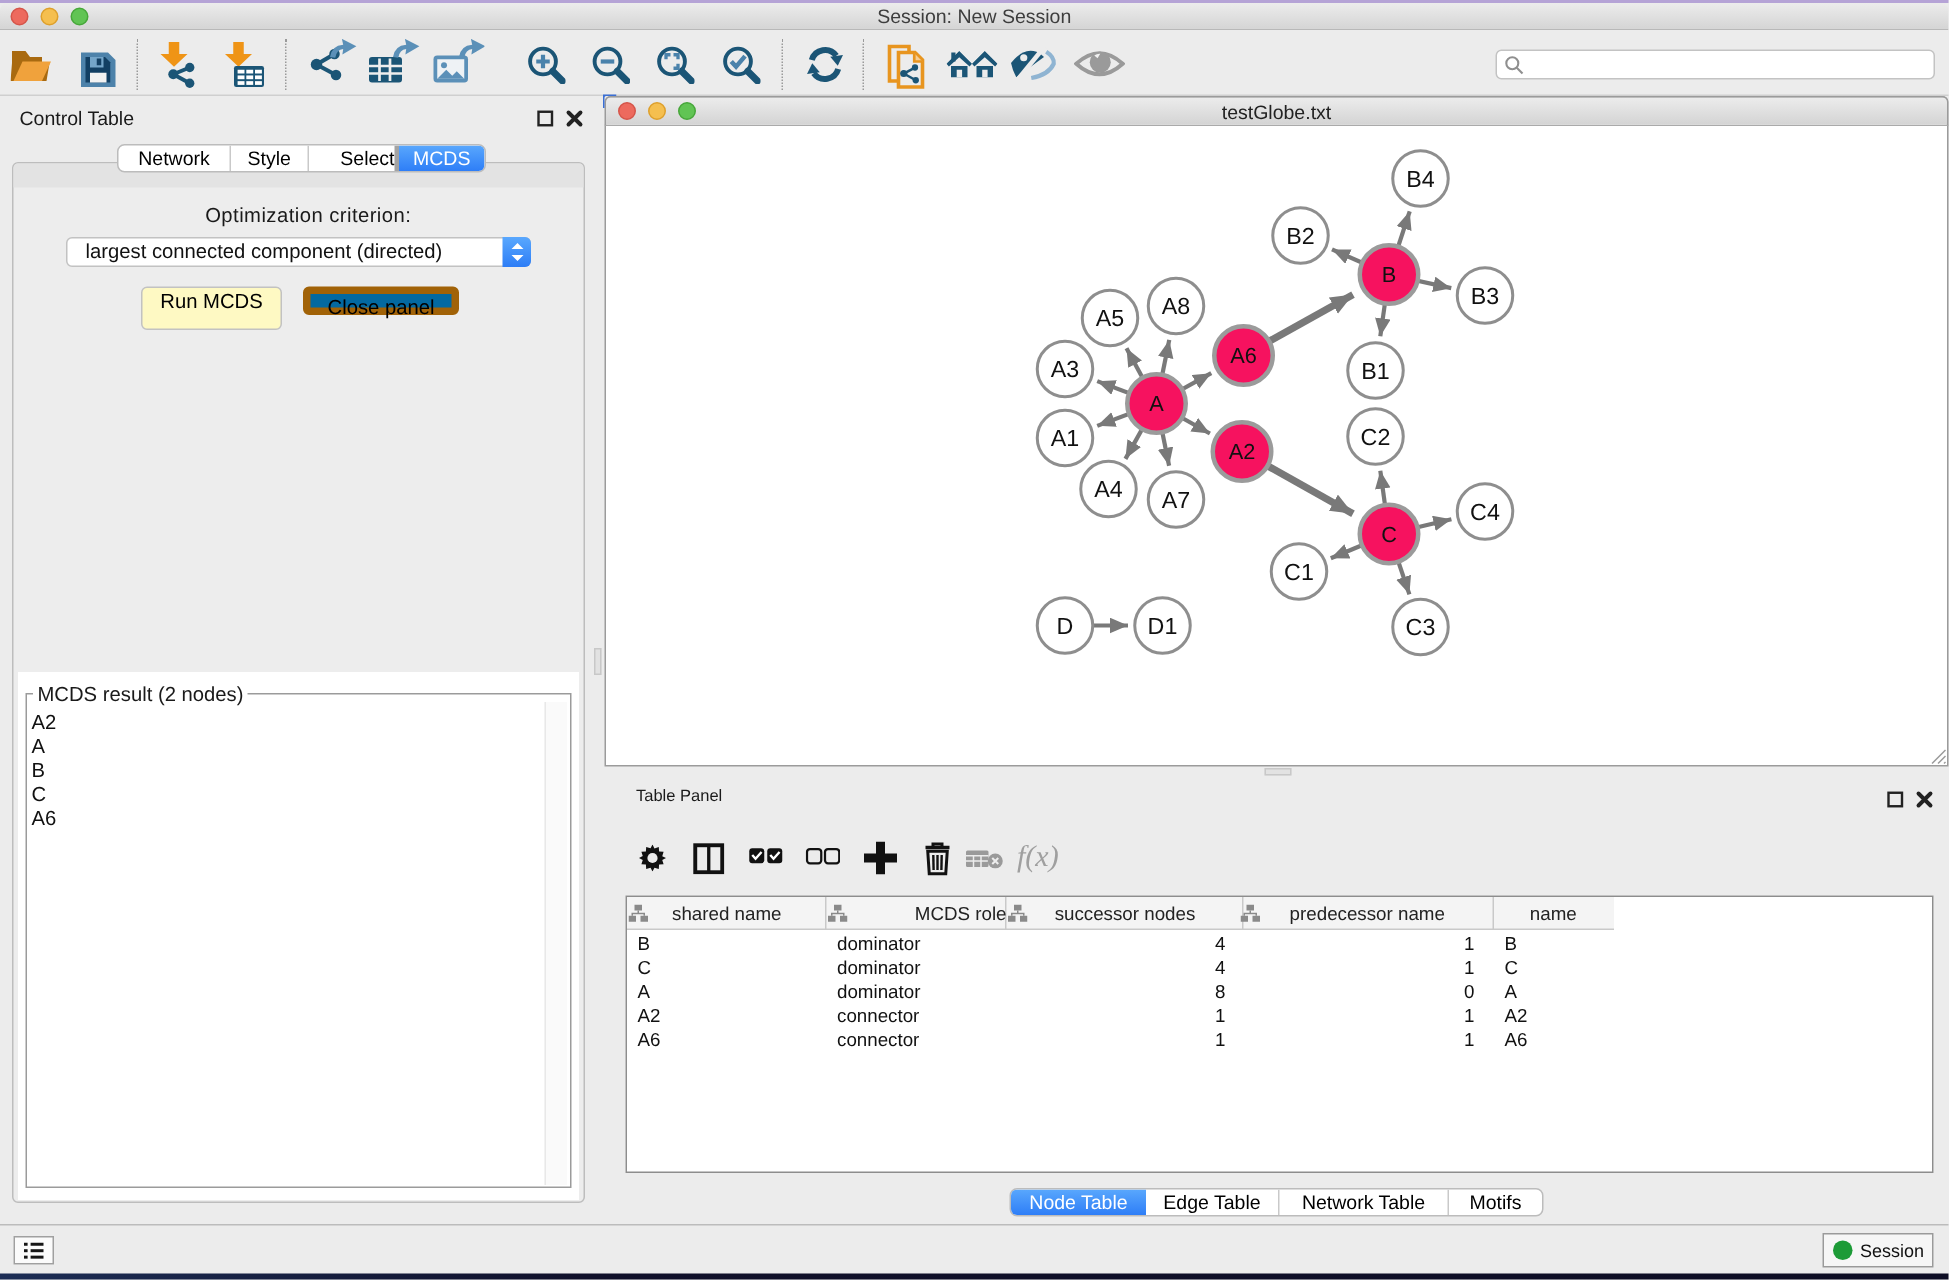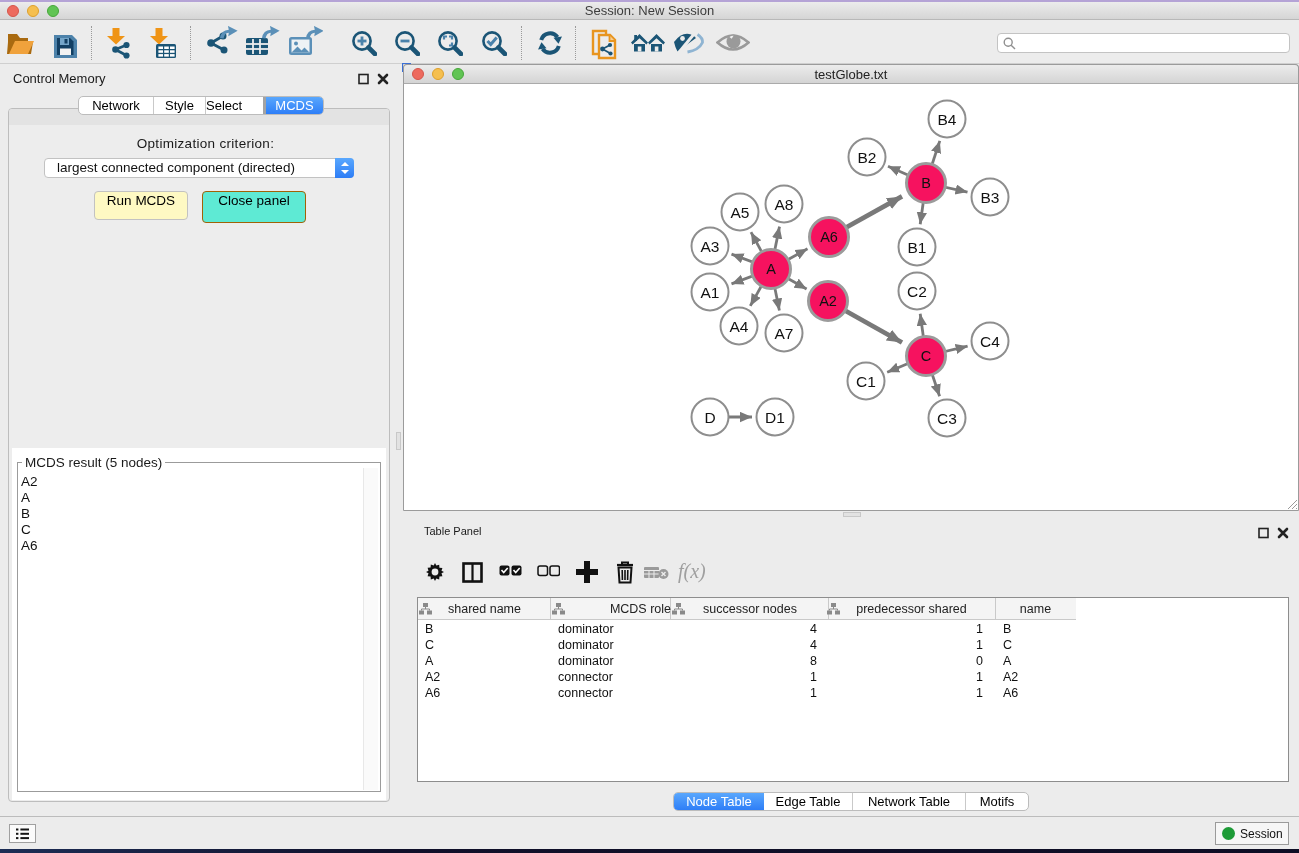--- a/index.html
+++ b/index.html
@@ -156,51 +156,51 @@
     <circle cx="17.5" cy="9.5" r="7" fill="#9a9a9a"></circle>
     <path d="M13.5,5 a6,6 0 0 1 4,-1.2 l-1.8,3 z" fill="#f1f1f1"></path>
   </svg>
 
 <div class="abs" style="left:997px;top:33px;width:293px;height:20px;background:#fff;border:1px solid #c3c3c3;border-radius:4px"></div>
 <svg class="abs" style="left:1003px;top:37px" width="13" height="13" viewBox="0 0 13 13">
     <circle cx="5.2" cy="5.2" r="4" fill="none" stroke="#8f8f8f" stroke-width="1.4"></circle>
     <line x1="8.2" y1="8.2" x2="12" y2="12" stroke="#8f8f8f" stroke-width="1.4"></line>
   </svg>
 
-<div class="abs" style="left:13px;top:71px;font-size:13px;color:#1a1a1a">Control Memory</div>
+<div class="abs" style="left:13px;top:71px;font-size:13px;color:#1a1a1a">Control Table</div>
 <svg style="position:absolute;left:358px;top:73px" width="32" height="12" viewBox="0 0 32 12">
     <rect x="1" y="1.5" width="9" height="9" fill="none" stroke="#222" stroke-width="1.6"></rect>
     <path d="M21,2 l8,8 m0,-8 l-8,8" stroke="#222" stroke-width="2.6" stroke-linecap="round"></path>
   </svg>
 
 <div class="abs" style="left:8px;top:108px;width:382px;height:694px;background:#ededed;border:1px solid #bdbdbd;border-radius:4px"></div>
 <div class="abs" style="left:9px;top:109px;width:380px;height:16px;background:#e3e3e3;border-radius:3px 3px 0 0"></div>
 
 <div class="abs" style="left:78px;top:96px;height:19px;display:flex;font-size:13px;border:1px solid #bcbcbc;border-radius:5px;background:#fff;overflow:hidden">
 <div style="width:75px;text-align:center;line-height:18px;border-right:1px solid #c9c9c9">Network</div>
 <div style="width:52px;text-align:center;line-height:18px;border-right:1px solid #c9c9c9">Style</div>
-<div style="width:60px;text-align:left;line-height:18px;border-right:3px solid #a3a3a3">Select</div>
+<div style="width:60px;text-align:right;line-height:18px;border-right:3px solid #a3a3a3">Select</div>
 <div style="width:57px;text-align:center;line-height:18px;background:linear-gradient(#59a7fd,#2e7ef7);color:#fff">MCDS</div>
 </div>
 
 <div class="abs" style="left:12px;top:136px;width:387px;text-align:center;font-size:13.5px;color:#1a1a1a"><span style="letter-spacing:0.3px">Optimization criterion:</span></div>
 
 <div class="abs" style="left:44px;top:158px;width:310px;height:20px;background:#fff;border:1px solid #c2c2c2;border-radius:4px"></div>
 <div class="abs" style="left:57px;top:158px;height:20px;line-height:20px;font-size:13.5px;color:#111">largest connected component (directed)</div>
 <div class="abs" style="left:335px;top:158px;width:19px;height:20px;background:linear-gradient(#5aa8fe,#2d7df6);border-radius:0 4px 4px 0"></div>
 <svg class="abs" style="left:338.5px;top:161px" width="12" height="14" viewBox="0 0 12 14">
     <path d="M2,5 L6,1 L10,5 z M2,9 L6,13 L10,9 z" fill="#fff"></path>
   </svg>
 
 <div class="abs" style="left:94px;top:191px;width:94px;height:29px;background:#fef9c3;border:1px solid #c2c2c2;border-radius:4px;text-align:center;line-height:17px;font-size:13.5px">Run MCDS</div>
-<div class="abs" style="left:202px;top:191px;width:104px;height:32px;background:#5eead4;border:1px solid #a16207;border-radius:4px;text-align:center;line-height:17px;font-size:13.5px">Close panel</div>
+<div class="abs" style="left:202px;top:191px;width:104px;height:19px;background:#0369a1;border:5px solid #a16207;border-radius:4px;text-align:center;line-height:17px;font-size:13.5px">Close panel</div>
 
 <div class="abs" style="left:12px;top:448px;width:374px;height:352px;background:#fff"></div>
 <div class="abs" style="left:17px;top:462px;width:364px;height:330px;border:1px solid #9b9b9b"></div>
-<div class="abs" style="left:22px;top:455px;padding:0 3px;background:#fff;font-size:13.5px;color:#1a1a1a">MCDS result (5 nodes)</div>
+<div class="abs" style="left:22px;top:455px;padding:0 3px;background:#fff;font-size:13.5px;color:#1a1a1a">MCDS result (2 nodes)</div>
 <div class="abs" style="left:363px;top:468px;width:15px;height:322px;background:#fafafa;border-left:1px solid #e8e8e8"></div>
 <div class="abs" style="left:21px;top:474px;font-size:13.5px;color:#111;line-height:16px">A2<br>A<br>B<br>C<br>A6</div>
 
 <div class="abs" style="left:403px;top:64px;width:896px;height:447px;background:#fff;border:1px solid #9b9b9b;border-radius:4px 4px 0 0"></div>
 <div class="abs" style="left:403px;top:64px;width:896px;height:20px;background:linear-gradient(#ececec,#d4d4d4);border:1px solid #9b9b9b;border-bottom:1px solid #aaa;border-radius:4px 4px 0 0"></div>
 <div style="position:absolute;left:412px;top:68px;width:12px;height:12px;border-radius:50%;background:#ed6a5e;border:1px solid #d5554a;box-sizing:border-box"></div>
 <div style="position:absolute;left:432px;top:68px;width:12px;height:12px;border-radius:50%;background:#f5bf4f;border:1px solid #deA02c;box-sizing:border-box"></div>
 <div style="position:absolute;left:452px;top:68px;width:12px;height:12px;border-radius:50%;background:#61c454;border:1px solid #47a73a;box-sizing:border-box"></div>
 <svg class="abs" style="left:402px;top:63px" width="9" height="9" viewBox="0 0 9 9">
     <path d="M0,9 V2 Q0,0 2,0 H9" fill="none" stroke="#3b6fd4" stroke-width="2"></path>
@@ -385,21 +385,21 @@
       <rect x="0" y="7.5" width="5" height="4"></rect>
       <rect x="8" y="7.5" width="5" height="4"></rect>
     </g>
     <g stroke="#8a8a8a" stroke-width="1">
       <path d="M6.5,4 v2 M2.5,7.5 v-1.5 h8 v1.5" fill="none"></path>
     </g>
   </svg>
 <div class="abs" style="left:418px;top:599px;width:133px;text-align:center;font-size:12.5px;color:#222;padding-top:3px">shared name</div>
 <div class="abs" style="left:551px;top:599px;width:120px;text-align:right;font-size:12.5px;color:#222;padding-top:3px">MCDS role</div>
 <div class="abs" style="left:671px;top:599px;width:158px;text-align:center;font-size:12.5px;color:#222;padding-top:3px">successor nodes</div>
-<div class="abs" style="left:828px;top:599px;width:167px;text-align:center;font-size:12.5px;color:#222;padding-top:3px">predecessor shared</div>
+<div class="abs" style="left:828px;top:599px;width:167px;text-align:center;font-size:12.5px;color:#222;padding-top:3px">predecessor name</div>
 <div class="abs" style="left:995px;top:599px;width:81px;text-align:center;font-size:12.5px;color:#222;padding-top:3px">name</div>
 <div class="abs" style="left:425px;top:622px;font-size:12.5px;color:#111">B</div>
 <div class="abs" style="left:558px;top:622px;font-size:12.5px;color:#111">dominator</div>
 <div class="abs" style="left:700px;top:622px;width:117px;text-align:right;font-size:12.5px;color:#111">4</div>
 <div class="abs" style="left:860px;top:622px;width:123px;text-align:right;font-size:12.5px;color:#111">1</div>
 <div class="abs" style="left:1003px;top:622px;font-size:12.5px;color:#111">B</div>
 <div class="abs" style="left:425px;top:638px;font-size:12.5px;color:#111">C</div>
 <div class="abs" style="left:558px;top:638px;font-size:12.5px;color:#111">dominator</div>
 <div class="abs" style="left:700px;top:638px;width:117px;text-align:right;font-size:12.5px;color:#111">4</div>
 <div class="abs" style="left:860px;top:638px;width:123px;text-align:right;font-size:12.5px;color:#111">1</div>

